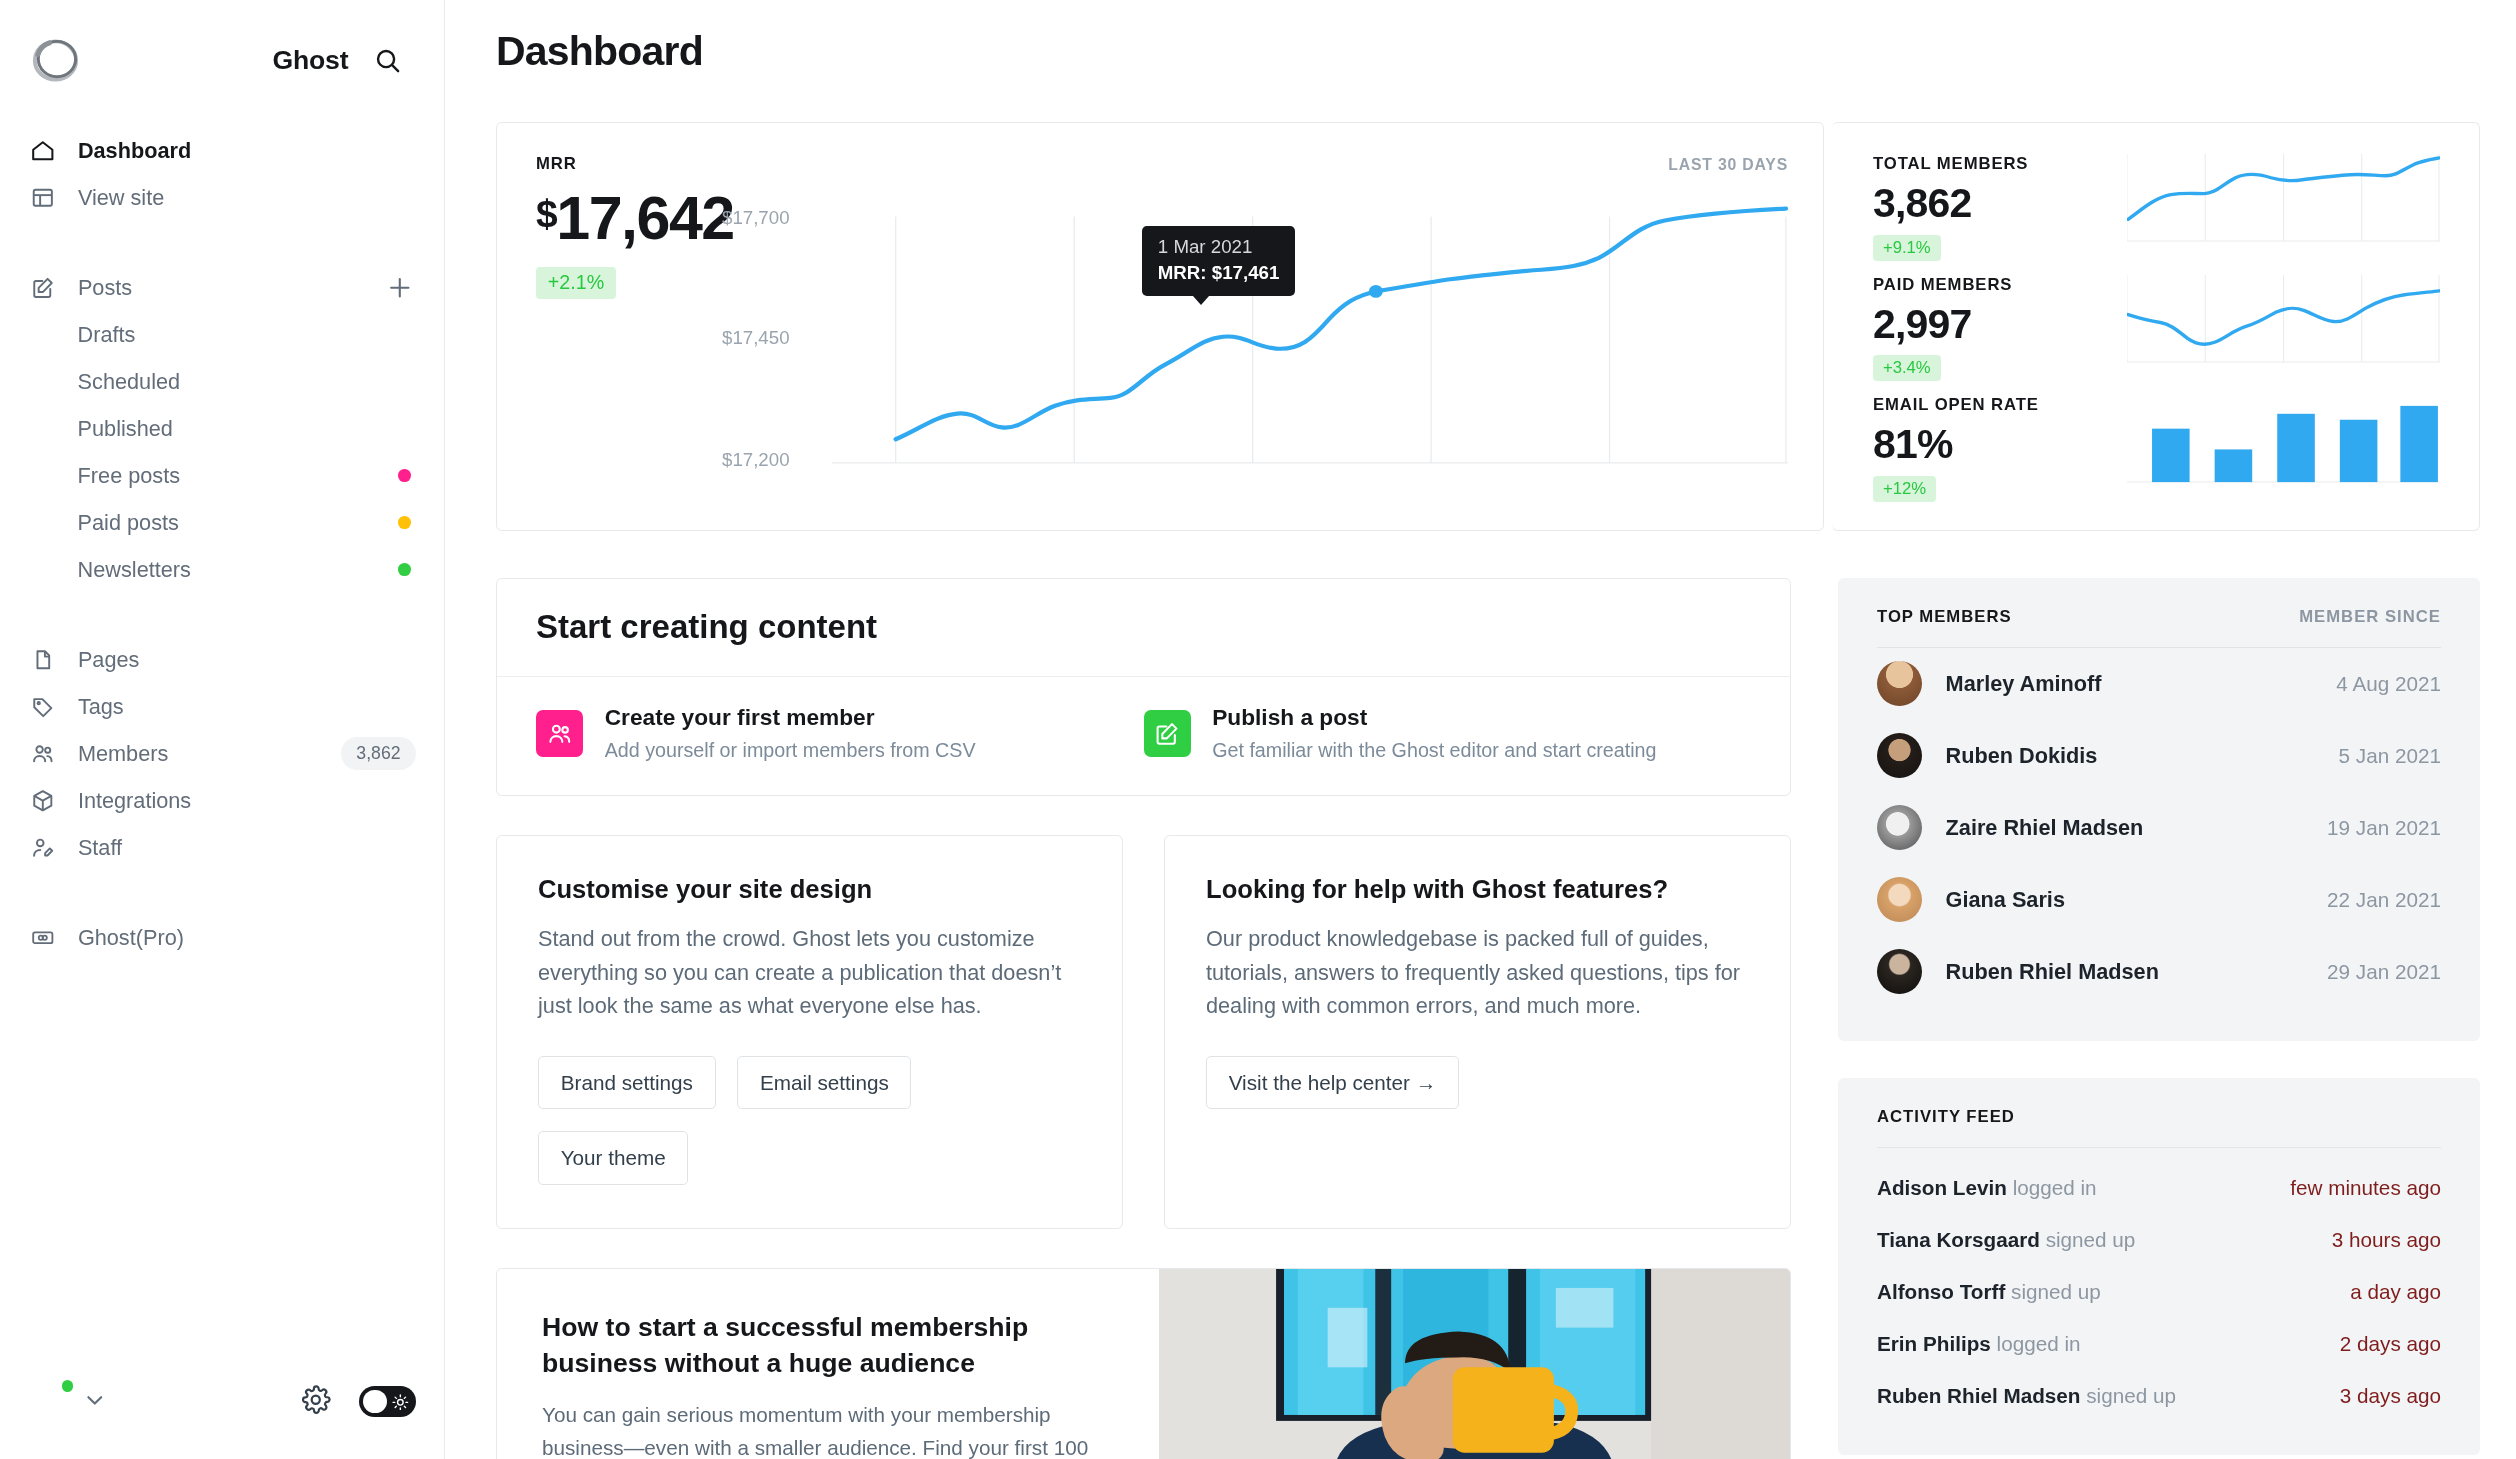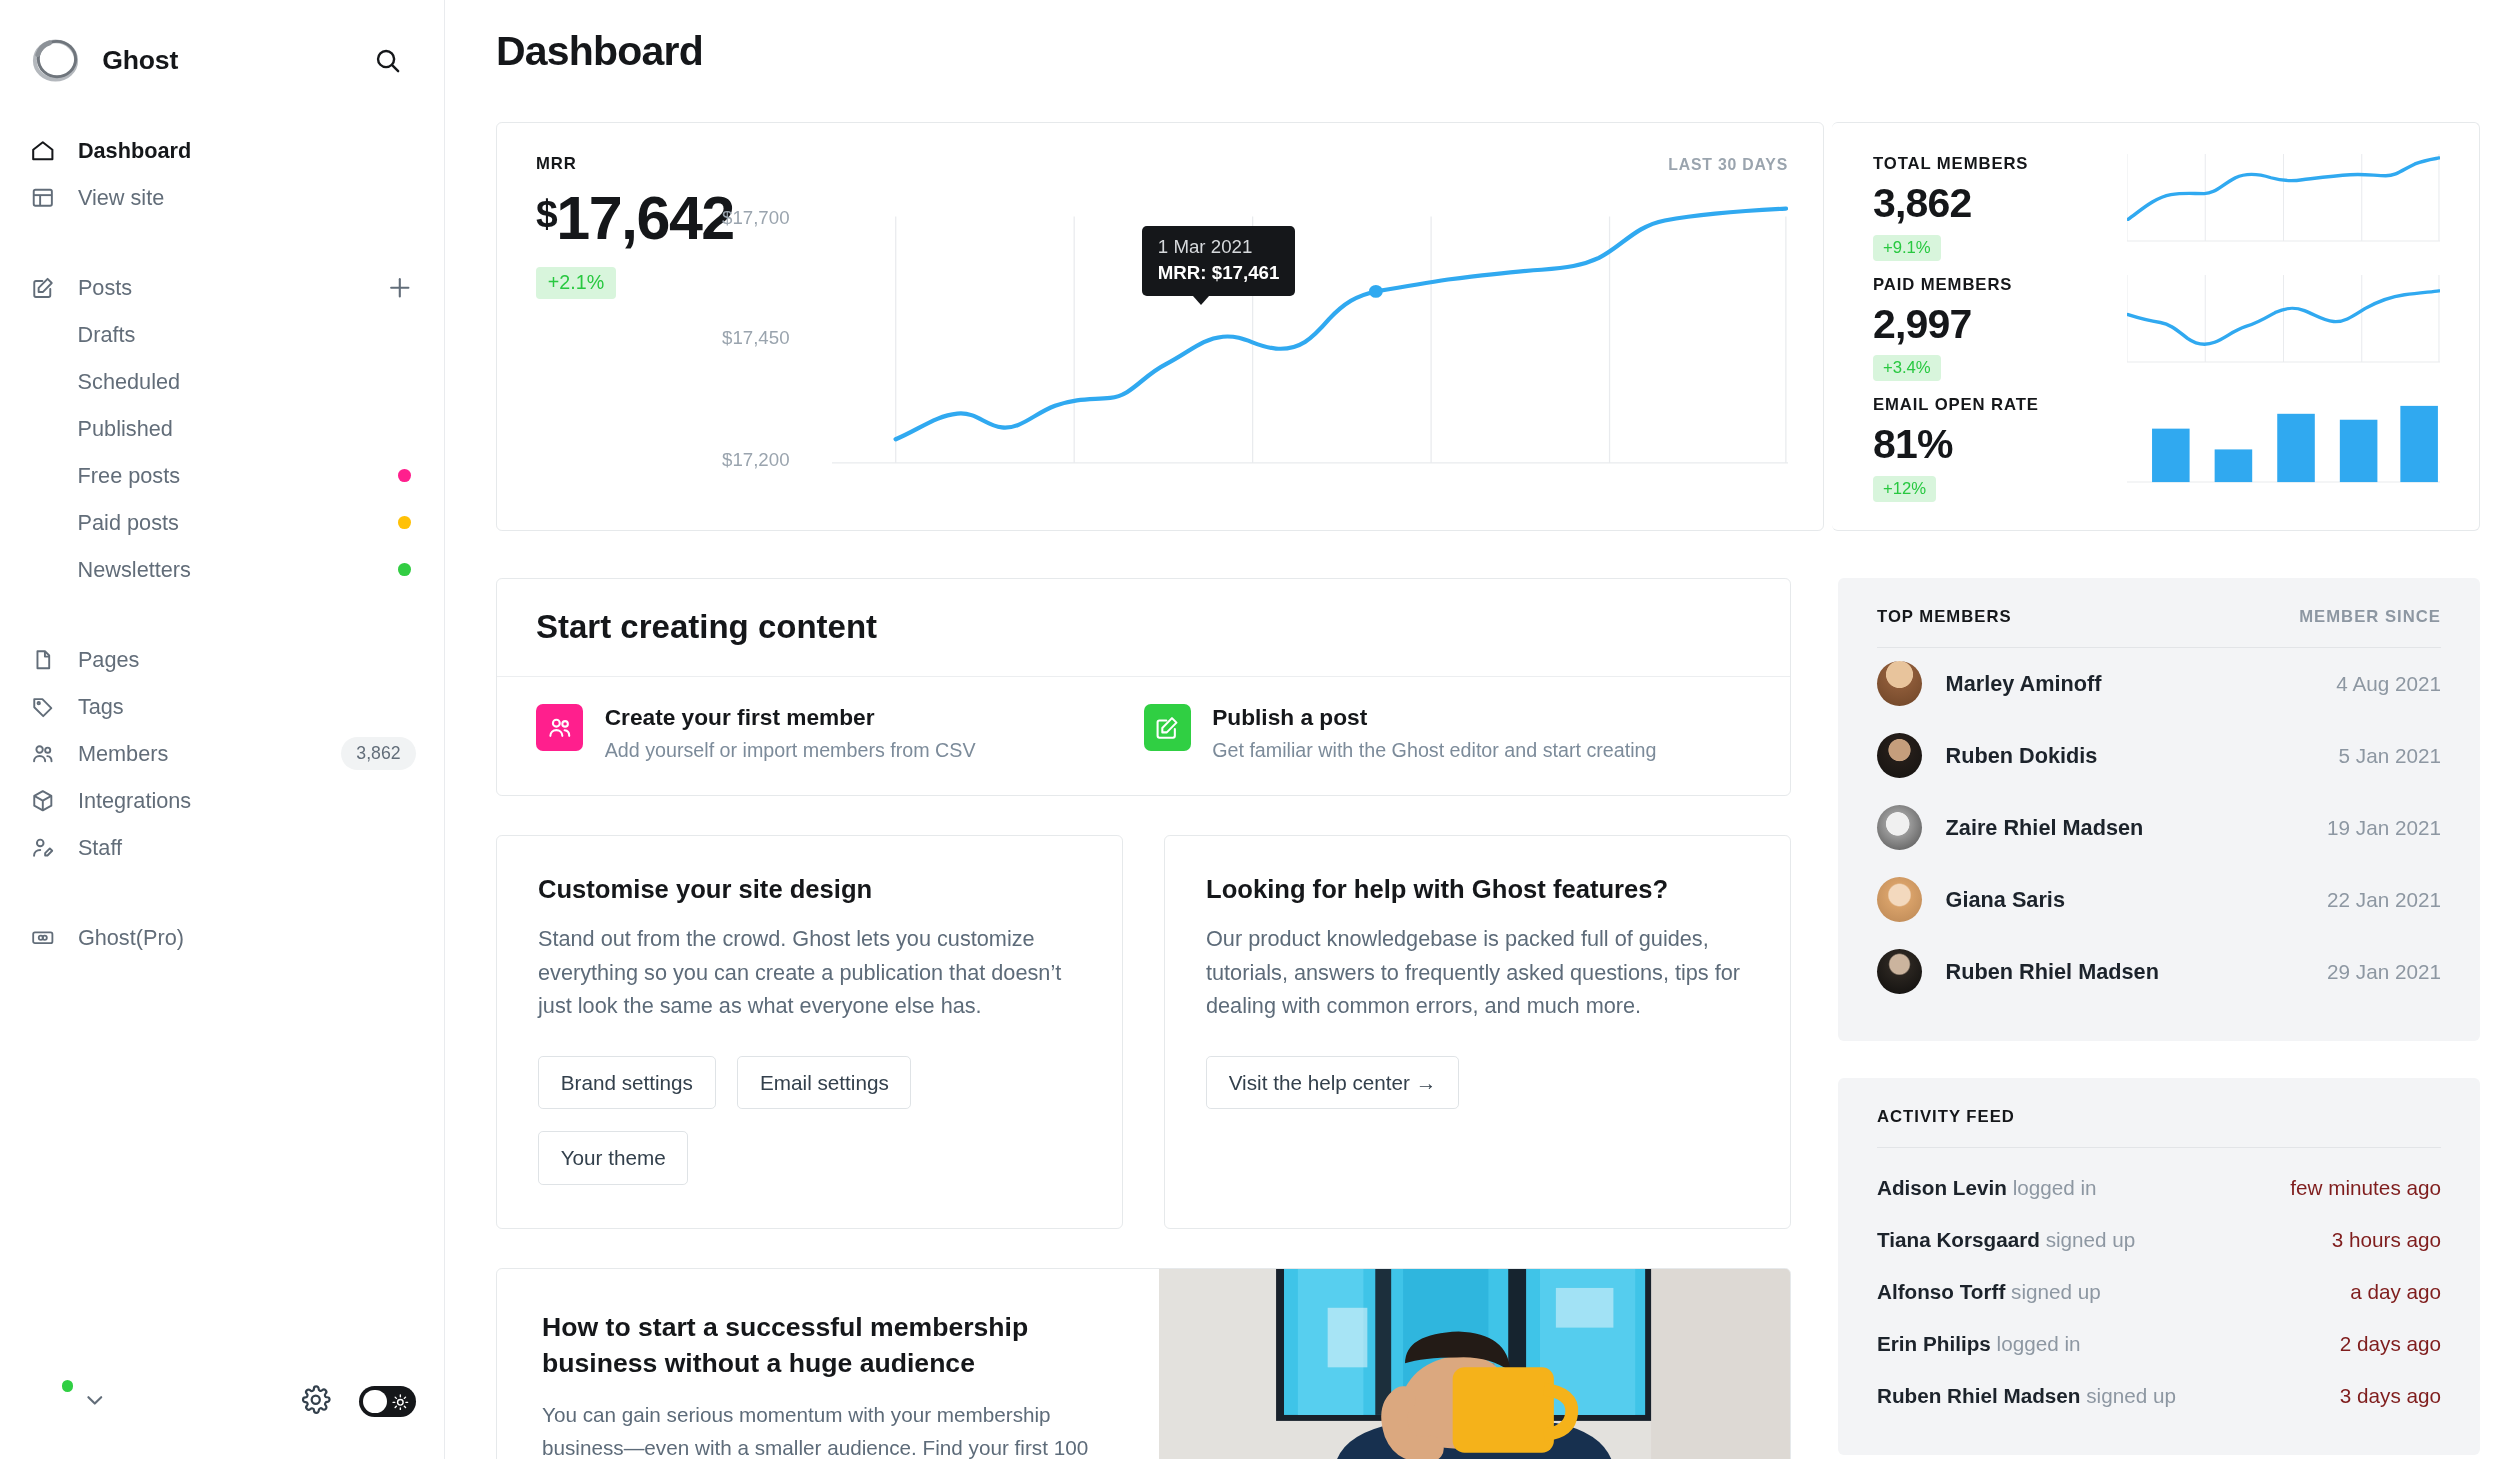--- a/index.html
+++ b/index.html
@@ -14,20 +14,21 @@
   
   .sidebar {
     width: 445px; height: 1460px; background: #fff;
     border-right: 1px solid #e9ebee;
     display: flex; flex-direction: column;
     position: relative; flex: 0 0 445px;
   }
   .brand-row {
     display: flex; align-items: center; gap: 19.7px;
     padding: 33px 37px 0 27.6px;
+    text-align: right;
   }
   .ghost-logo { width: 55px; height: 55px; flex: 0 0 55px; }
   .brand-name { font-size: 26.6px; font-weight: 700; color: #15171a; letter-spacing: -0.2px; flex: 1; }
   .search-btn { width: 39px; height: 39px; cursor: pointer; display:flex; align-items:center; justify-content:center; }
 
   .nav { margin-top: 39px; padding: 0 27.6px; }
   .nav-item {
     display: flex; align-items: center; gap: 20.7px;
     height: 47px; cursor: pointer; color: #626d79;
     font-size: 21.7px; position: relative;
@@ -101,21 +102,21 @@
   .stat .badge { font-size: 16.7px; padding: 3px 9.9px; margin-top: 9.9px; }
   .spark { flex: 1; height: 94px; }
 
   .mid-row { display: flex; gap: 0; margin-top: 47px; }
   .left-col { width: 1295px; flex: 0 0 1295px; }
   .right-col { flex: 1; margin-left: 47px; }
 
   .create-card { }
   .create-head { padding: 29.6px 39px; border-bottom: 1px solid #eceef0; font-size: 33px; font-weight: 700; color:#15171a;}
   .create-body { display: flex; padding: 27.6px 39px 33px 39px; }
-  .create-item { display: flex; gap: 21.7px; width: 50%; cursor: pointer; align-items:flex-start;}
+  .create-item { display: flex; gap: 21.7px; width: 50%; cursor: pointer; align-items:center;}
   .ci-icon { width: 47px; height: 47px; border-radius: 6.9px; flex:0 0 47px; display:flex; align-items:center; justify-content:center; }
   .ci-title { font-size: 22.7px; font-weight: 700; color: #15171a; }
   .ci-sub { font-size: 19.7px; color: #7c8b9a; margin-top: 7.9px; }
 
   .two-cards { display: flex; gap: 41px; margin-top: 39px; }
   .info-card { flex: 1; padding: 39px 41px 43px 41px; }
   .ic-title { font-size: 25.6px; font-weight: 700; color: #15171a; }
   .ic-body { font-size: 21.7px; line-height: 1.55; color: #5d6b79; margin-top: 17.7px; }
   .btn-row { display: flex; gap: 21.7px; margin-top: 33px; flex-wrap: wrap;}
   .btn {

